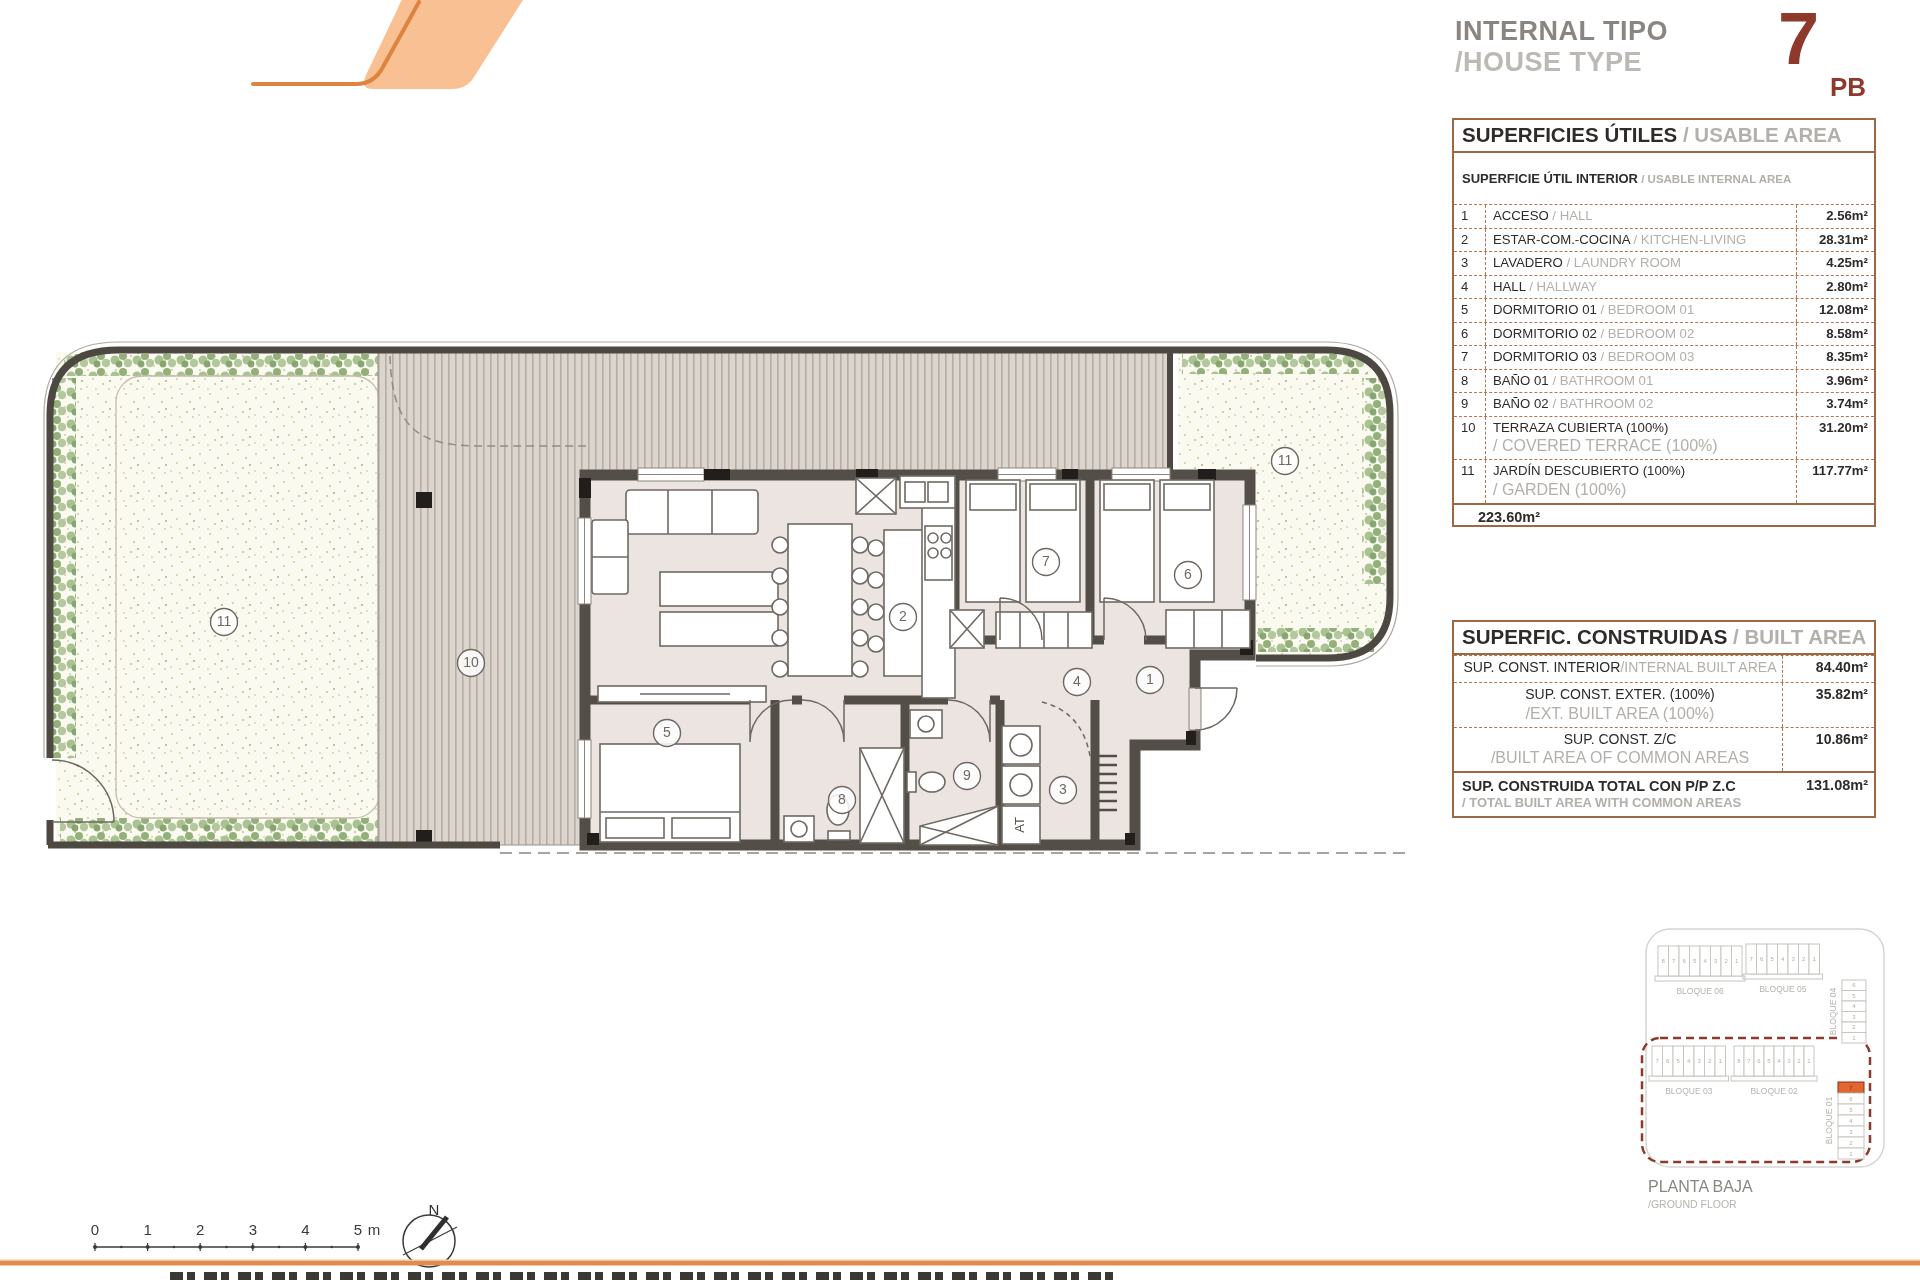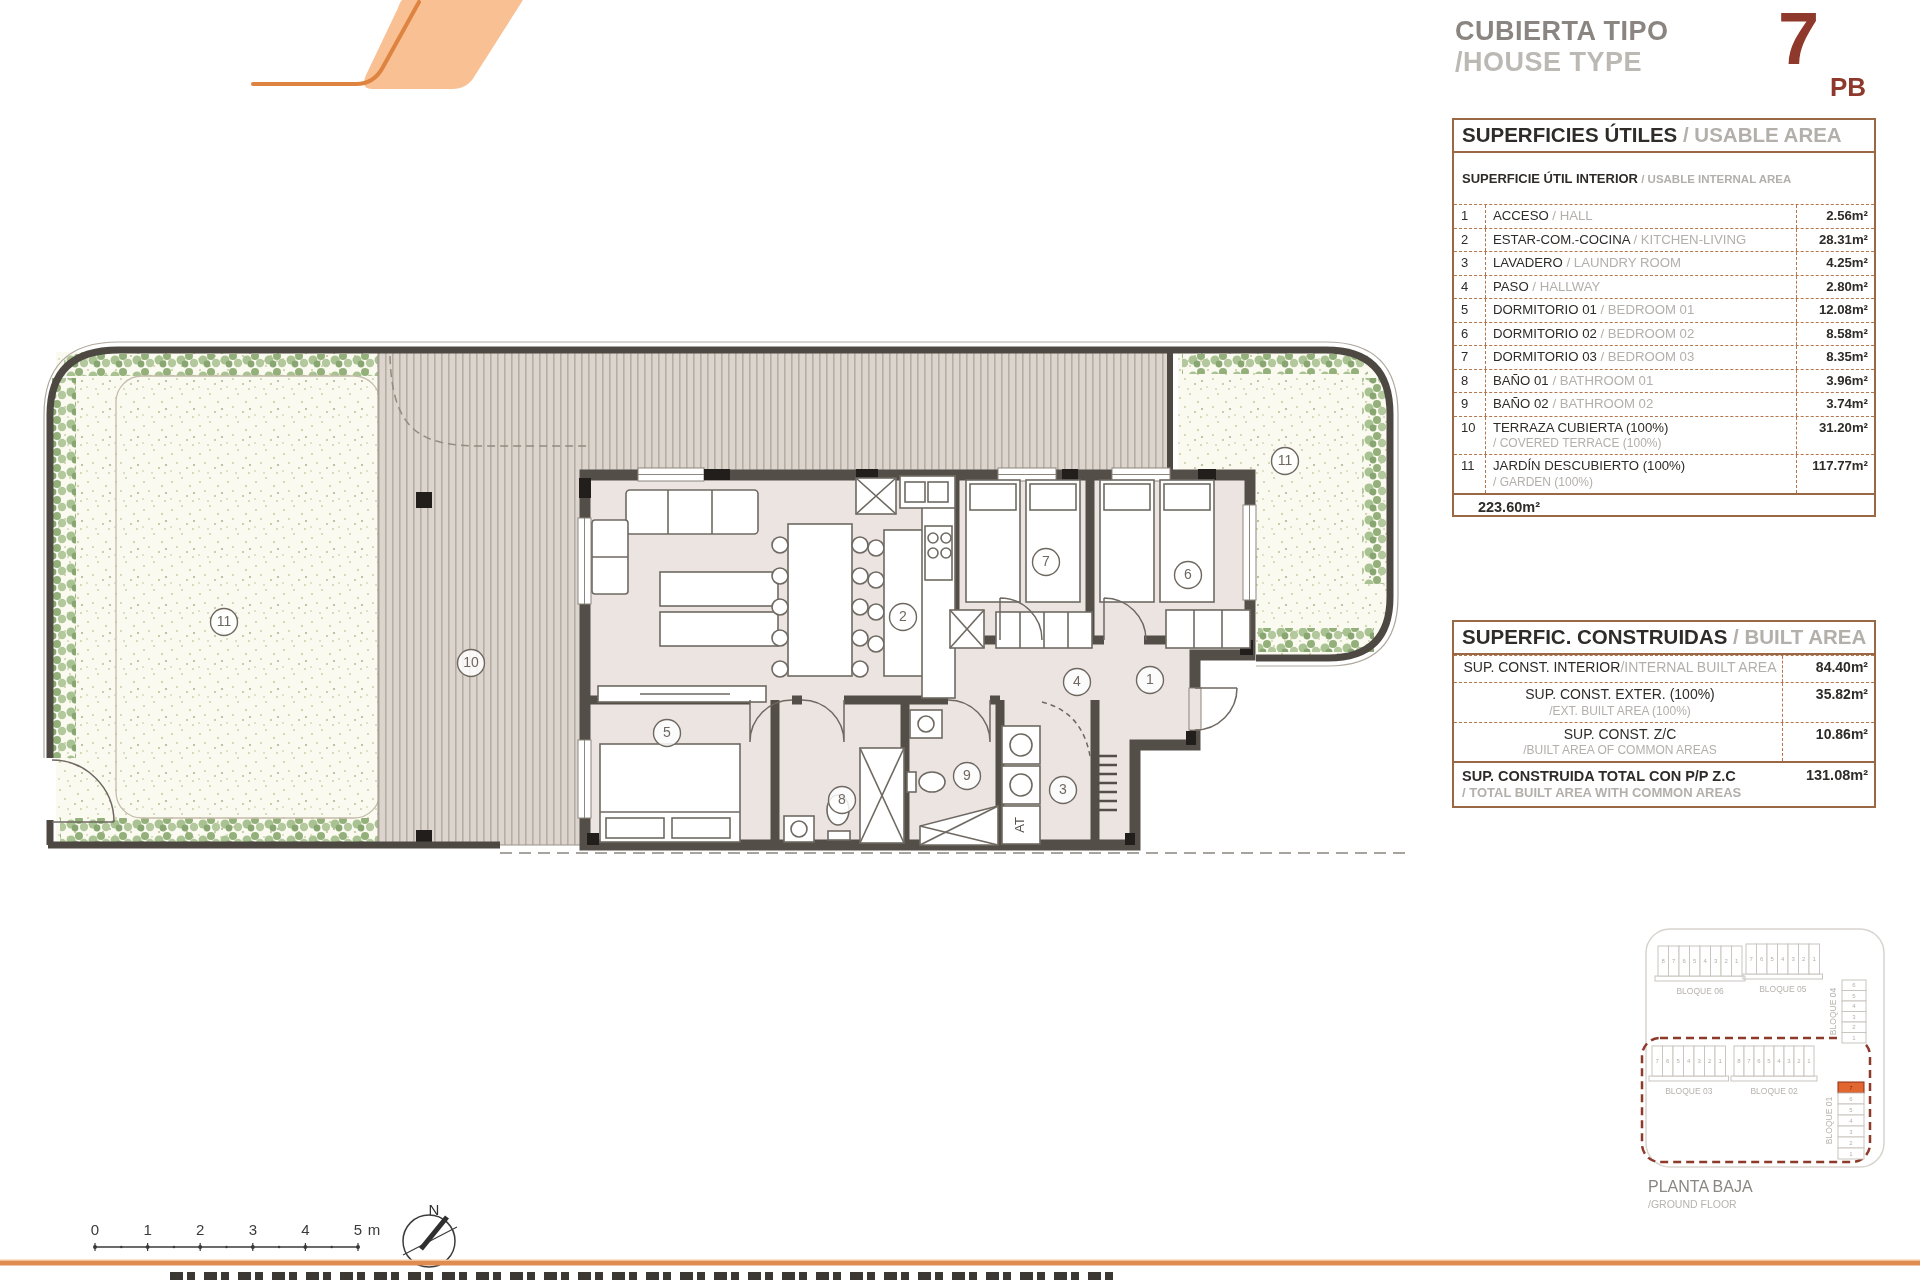--- a/index.html
+++ b/index.html
@@ -20,21 +20,21 @@
   #built-table{top:620px;}
   .tbl-header{padding:3px 8px 4px 8px;border-bottom:2px solid #9a6845;font-size:20.5px;font-weight:bold;color:#2e2b29;white-space:nowrap;}
   .tbl-header .hdr-en{color:#b3afaa;}
   .tbl-subheader{padding:18px 8px;font-size:13px;font-weight:bold;color:#2e2b29;white-space:nowrap;}
   .tbl-subheader .sub-en{font-size:11.5px;color:#b3afaa;}
   .t-row{display:flex;border-top:1.5px dashed #b5764d;align-items:stretch;}
   .t-num{width:32px;border-right:1.5px dashed #b5764d;font-size:13px;color:#2e2b29;
          display:flex;align-items:flex-start;justify-content:flex-start;padding:3px 0 3px 7px;box-sizing:border-box;}
   .t-name{flex:1;padding:3px 4px 3px 7px;font-size:13.2px;color:#2e2b29;line-height:1.25;}
   .t-name .en{color:#b3afaa;}
-  .t-name .en-block{display:block;color:#b3afaa;font-size:12px;}
+  .t-name .en-block{display:block;color:#b3afaa;font-size:16px;}
   .t-val{width:78px;border-left:1.5px dashed #b5764d;text-align:right;font-weight:bold;
          font-size:13.2px;color:#2e2b29;padding:3px 6px 3px 2px;box-sizing:border-box;}
   .total-row{display:flex;border-top:2px solid #9a6845;}
   .total-name{flex:1;padding:4px 4px 5px 8px;font-size:14.5px;font-weight:bold;color:#2e2b29;line-height:1.25;}
   .total-name .en{color:#b3afaa;}
   .total-name .en-block{display:block;color:#b3afaa;font-size:13px;}
   .total-val{width:92px;text-align:right;font-weight:bold;font-size:14.5px;color:#2e2b29;padding:4px 6px 0 0;box-sizing:border-box;}
   
   #built-table .t-name{font-size:14px;padding-left:8px;text-align:center;}
   #built-table .t-val{width:92px;font-size:14px;}
@@ -471,21 +471,21 @@
     <line x1="403" y1="1255" x2="457" y2="1227" stroke="#3c3c3c" stroke-width="1.2"></line>
     <line x1="421" y1="1249" x2="447" y2="1217" stroke="#2f2f2f" stroke-width="5"></line>
   </g>
 
   <rect x="0" y="1259.5" width="1920" height="1.5" fill="#f3c49a"></rect>
   <rect x="0" y="1261" width="1920" height="4.5" fill="#E08B52"></rect>
   <rect x="170" y="1272" width="945" height="8" fill="url(#cutglyphs)"></rect>
 </svg>
 
 <div id="title-block">
-  <div class="title-es">CUBIERTA TIPO</div>
+  <div class="title-es">INTERNAL TIPO</div>
   <div class="title-en">/HOUSE TYPE</div>
 </div>
 <div id="type-number">7</div>
 <div id="type-suffix">PB</div>
 
 <div id="usable-table" class="areas-table">
   <div class="tbl-header">
     <span>SUPERFICIES ÚTILES</span><span class="hdr-en"> / USABLE AREA</span>
   </div>
   <div class="tbl-subheader">
@@ -502,21 +502,21 @@
           <div class="t-name"><span class="es">ESTAR-COM.-COCINA</span><span class="en"> / KITCHEN-LIVING</span></div>
           <div class="t-val">28.31m²</div>
         </div>
         <div class="t-row">
           <div class="t-num">3</div>
           <div class="t-name"><span class="es">LAVADERO</span><span class="en"> / LAUNDRY ROOM</span></div>
           <div class="t-val">4.25m²</div>
         </div>
         <div class="t-row">
           <div class="t-num">4</div>
-          <div class="t-name"><span class="es">PASO</span><span class="en"> / HALLWAY</span></div>
+          <div class="t-name"><span class="es">HALL</span><span class="en"> / HALLWAY</span></div>
           <div class="t-val">2.80m²</div>
         </div>
         <div class="t-row">
           <div class="t-num">5</div>
           <div class="t-name"><span class="es">DORMITORIO 01</span><span class="en"> / BEDROOM 01</span></div>
           <div class="t-val">12.08m²</div>
         </div>
         <div class="t-row">
           <div class="t-num">6</div>
           <div class="t-name"><span class="es">DORMITORIO 02</span><span class="en"> / BEDROOM 02</span></div>

